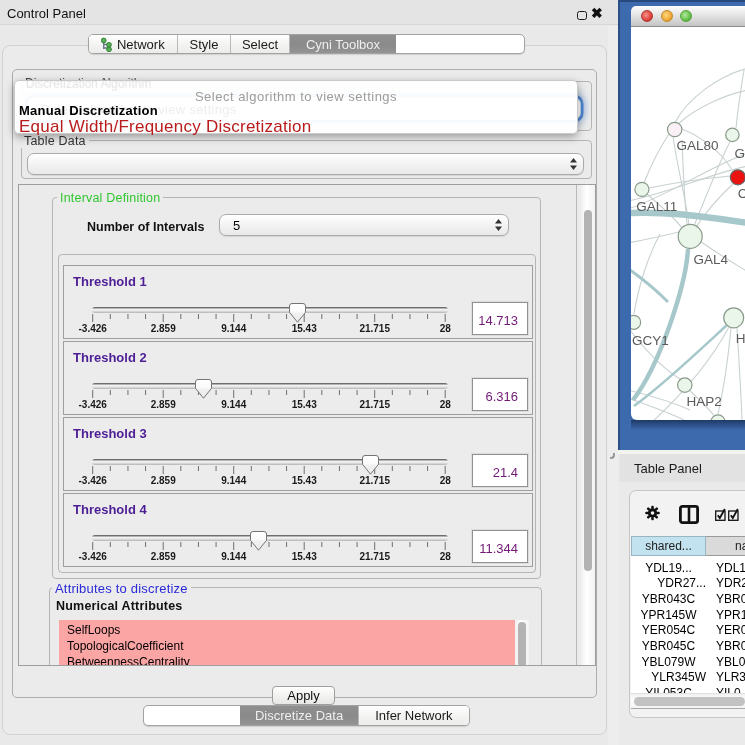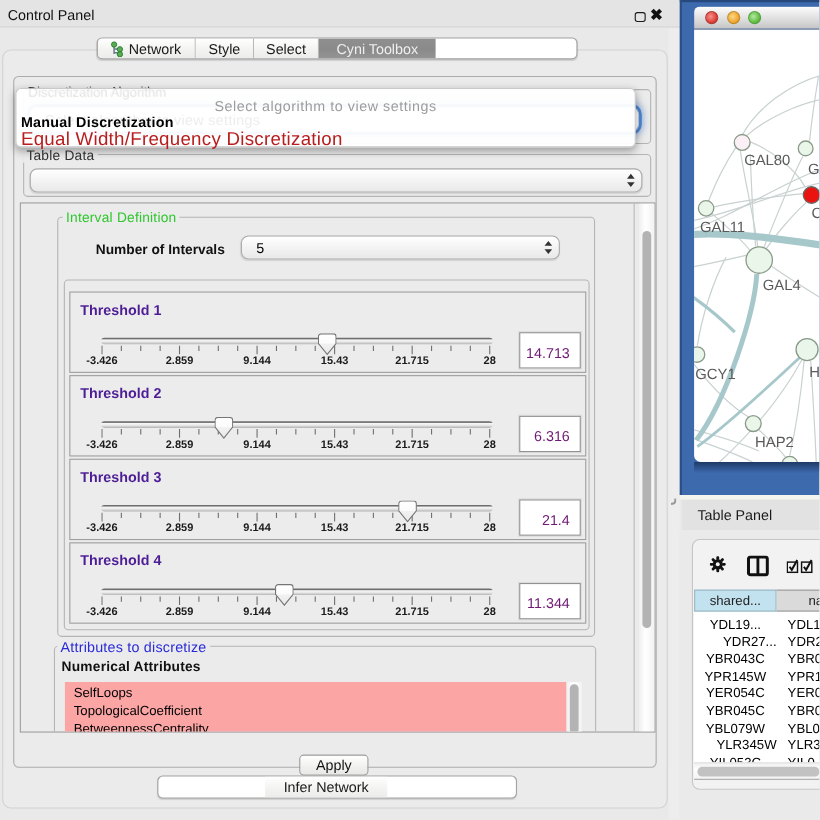--- a/index.html
+++ b/index.html
@@ -327,20 +327,21 @@
     <div style="position:absolute; left:8px; top:35px; font-size:12px; color:#000;">BetweennessCentrality</div>
   </div>
   <div class="abs sb-track-v" style="left:496px; top:435px; width:14px; height:47px;"></div>
   <div class="abs sb-thumb" style="left:499px; top:437px; width:8px; height:45px;"></div>
 </div>
 
 <div class="abs" style="left:272px; top:670px; width:63px; height:19px; background:linear-gradient(#ffffff,#f0f0ee 60%,#e8e8e6); border:1px solid #9f9f9f; border-radius:4px; text-align:center; line-height:18px; font-size:13px; color:#111;margin-top:16px;">Apply</div>
 
 <div class="abs seg" id="botseg">
   <div style="width:97px;margin-top:48px;">Impute Data</div>
+  <div class="dark" style="width:119px;">Discretize Data</div>
   <div style="width:111px;">Infer Network</div>
 </div>
 
 <div class="abs" id="popup">
   <div style="position:absolute; left:11px; top:-4px; font-size:12px; color:rgba(40,40,40,0.10);">Discretization Algorithm</div>
   <div style="position:absolute; left:26px; top:21px; font-size:13px; letter-spacing:0.3px; color:rgba(40,40,40,0.09);">Select algorithm to view settings</div>
   <div class="it0">Select algorithm to view settings</div>
   <div class="it1">Manual Discretization</div>
   <div class="it2">Equal Width/Frequency Discretization</div>
 </div>

